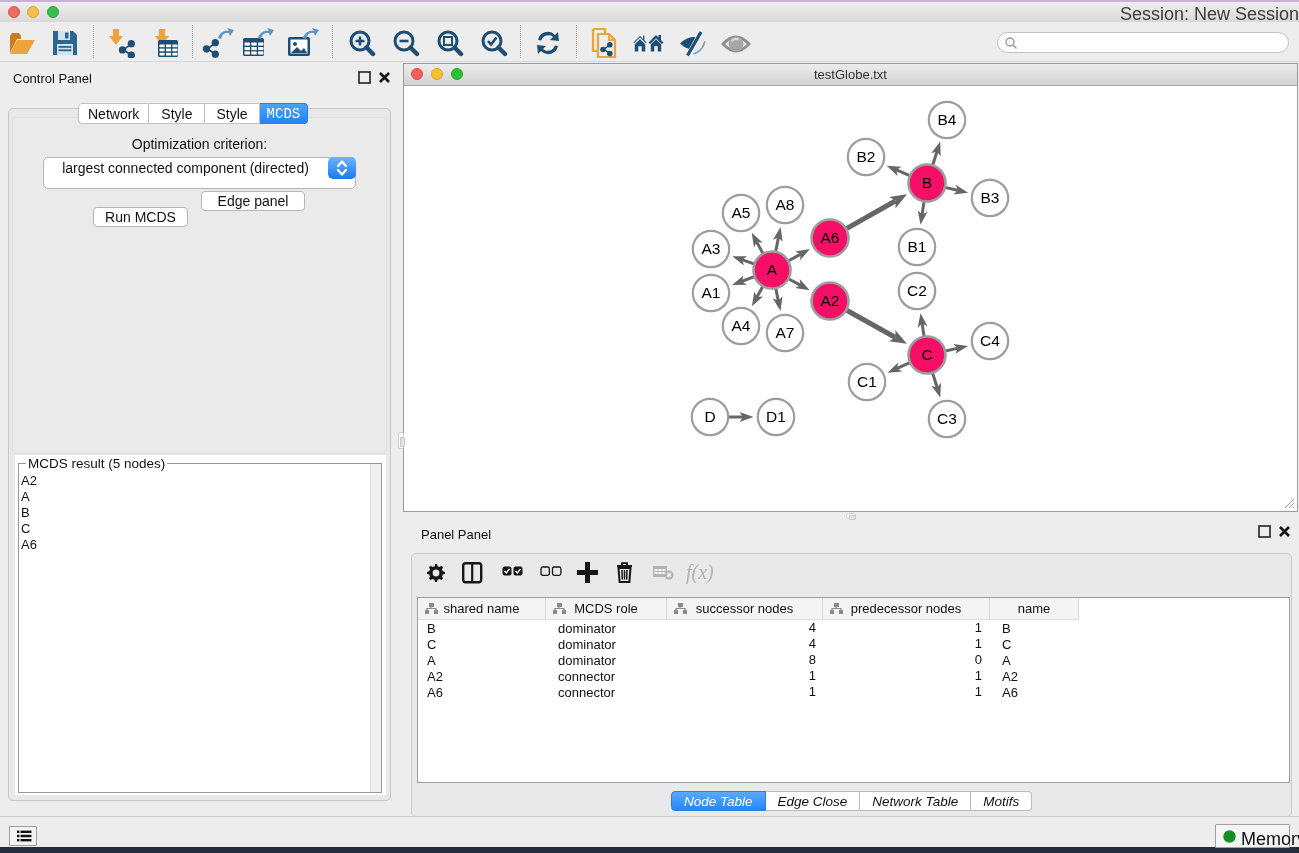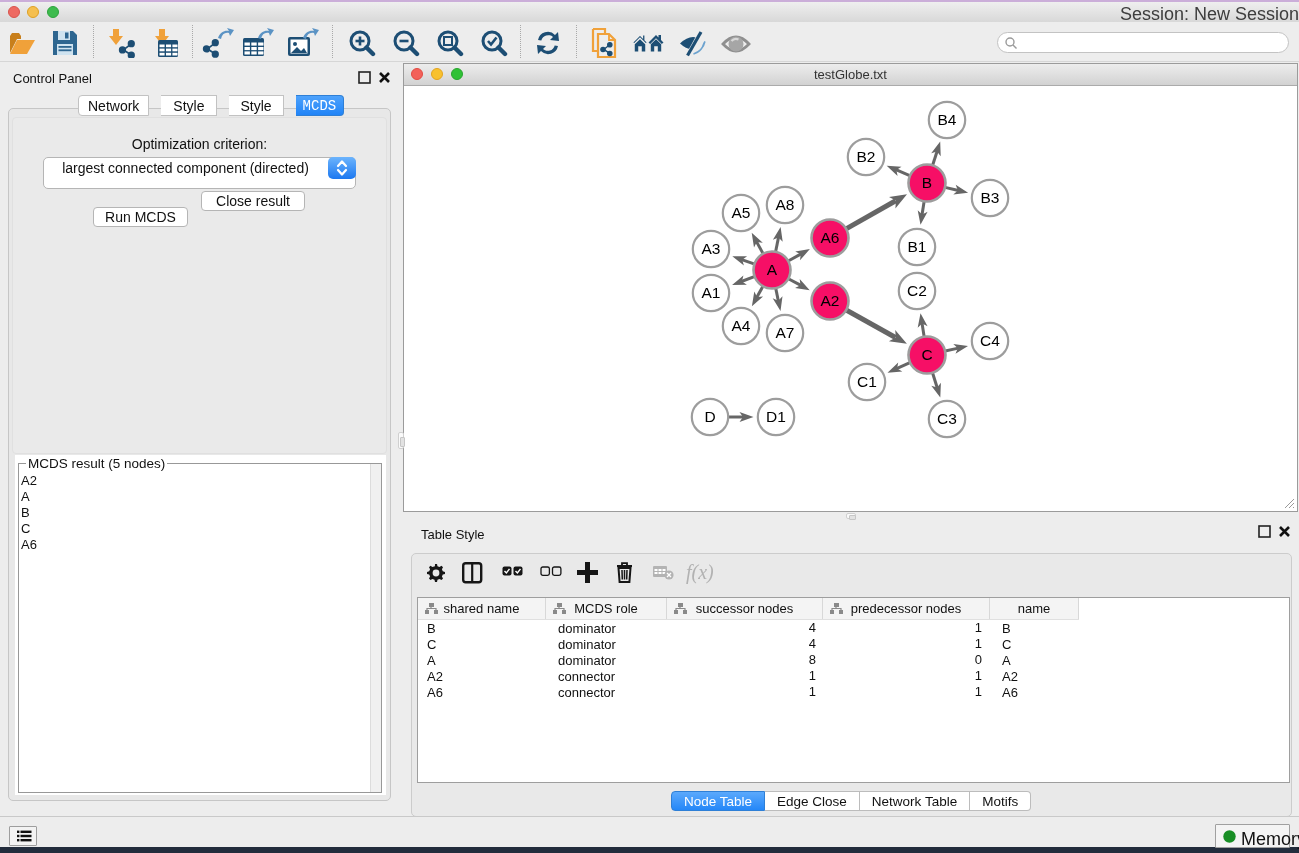--- a/index.html
+++ b/index.html
@@ -49,21 +49,21 @@
 
 #tpHead{position:absolute;left:421px;top:525px;font-size:13px;color:#111;}
 #tpBox{position:absolute;left:411px;top:551px;width:881px;height:264px;background:#e9e9e9;
  border:1px solid #cccccc;border-radius:5px;box-sizing:border-box;}
 #tblOuter{position:absolute;left:417px;top:595px;width:873px;height:186px;background:#fff;border:1px solid #9e9e9e;box-sizing:border-box;}
 .th{position:absolute;top:0;height:21px;background:#f4f4f4;border-right:1px solid #d8d8d8;box-sizing:border-box;}
 .th .lbl{position:absolute;left:0;right:0;top:3px;text-align:center;font-size:13px;color:#111;}
 .cell{position:absolute;font-size:13px;color:#111;height:16px;line-height:16px;}
 .num{text-align:right;}
 .btab{height:20px;line-height:19px;box-sizing:border-box;background:#fff;border:1px solid #bcbcbc;border-left:none;
- font-size:13.5px;color:#111;text-align:center;padding:0 12px;}
+ font-size:13.5px;color:#111;text-align:center;padding:0 12px;font-style:italic;}
 .btab.first{border-left:1px solid #bcbcbc;border-radius:4px 0 0 4px;}
 .btab.last{border-radius:0 4px 4px 0;text-align:right;}
 .btab.sel{background:linear-gradient(#5ba9fc,#2487f8);color:#fff;border-color:#2e7fd6;}
 #statusline{position:absolute;left:0;top:814px;width:1299px;height:0;border-top:1px solid #c9c9c9;}
 #listBtn{position:absolute;left:9px;top:824px;width:28px;height:20px;background:#f3f3f3;border:1px solid #9e9e9e;border-radius:1px;box-sizing:border-box;}
 #memBtn{position:absolute;left:1215px;top:822px;width:75px;height:24px;background:#f4f4f4;border:1px solid #a0a0a0;border-radius:1px;box-sizing:border-box;font-size:18px;color:#111;}
 .grip{position:absolute;}
 </style></head>
 <body>
 <div id="deskTop"></div>
@@ -220,36 +220,36 @@
         </svg>
       </div>
 </div>
 <div id="cpHead">Control Panel</div>
 <svg class="abs" style="left:358px;top:69px" width="34" height="14" viewBox="0 0 34 14">
  <rect x="1" y="1" width="11" height="11" fill="none" stroke="#222" stroke-width="1.6"></rect>
  <path d="M22 2 L31 11 M31 2 L22 11" stroke="#111" stroke-width="2.6"></path>
 </svg>
 <div id="cpBox"></div>
 <div id="cpInner"></div>
-<div class="tabrow" style="left:78px;top:93px;gap:12px;">
+<div class="tabrow" style="left:78px;top:101px;">
  <div class="tab first">Network</div>
       <div class="tab" style="padding:0 12px">Style</div>
       <div class="tab" style="padding:0 11px">Style</div>
       <div class="tab sel last" style="padding:0 7px">MCDS</div>
 </div>
 <div id="optLabel">Optimization criterion:</div>
 <div id="combo">
       <div class="txt">largest connected component (directed)</div>
  <div class="step"><svg width="28" height="22" viewBox="0 0 28 22">
           <path d="M10 9 L14 4.5 L18 9" fill="none" stroke="#fff" stroke-width="2.2" stroke-linecap="round" stroke-linejoin="round"></path>
           <path d="M10 13 L14 17.5 L18 13" fill="none" stroke="#fff" stroke-width="2.2" stroke-linecap="round" stroke-linejoin="round"></path>
         </svg></div>
 </div>
 <div class="btn" style="left:93px;top:189px;width:95px;margin-top:16px;">Run MCDS</div>
-<div class="btn" style="left:201px;top:189px;width:104px;">Close result</div>
+<div class="btn" style="left:201px;top:189px;width:104px;">Edge panel</div>
 <div id="resWhite"></div>
 <div id="resFrame"></div>
 <div id="resLegend">MCDS result (5 nodes)</div>
 <div id="resList">A2<br>A<br>B<br>C<br>A6</div>
 <div id="resScroll"></div>
 
 <div id="nwin">
  <div id="ntitle">
   <div class="light" style="left:7px;top:4px;background:#f3615a;border:1px solid #e24b42;"></div>
   <div class="light" style="left:27px;top:4px;background:#f8c12e;border:1px solid #e3a41f;"></div>
@@ -336,21 +336,21 @@
 <text x="947" y="424" text-anchor="middle" font-size="15.5" font-weight="500" fill="#000">C3</text>
 <text x="990" y="346" text-anchor="middle" font-size="15.5" font-weight="500" fill="#000">C4</text>
 <text x="710" y="422" text-anchor="middle" font-size="15.5" font-weight="500" fill="#000">D</text>
 <text x="776" y="422" text-anchor="middle" font-size="15.5" font-weight="500" fill="#000">D1</text>
 </svg>
  <svg style="position:absolute;right:2px;bottom:2px" width="12" height="12" viewBox="0 0 12 12">
   <path d="M11 2 L2 11 M11 6 L6 11 M11 10 L10 11" stroke="#9a9a9a" stroke-width="1"></path>
  </svg>
 </div>
 
-<div id="tpHead">Table Style</div>
+<div id="tpHead">Panel Panel</div>
 <svg class="abs" style="left:1258px;top:523px" width="34" height="14" viewBox="0 0 34 14">
  <rect x="1" y="1" width="11" height="11" fill="none" stroke="#222" stroke-width="1.6"></rect>
  <path d="M22 2 L31 11 M31 2 L22 11" stroke="#111" stroke-width="2.6"></path>
 </svg>
 <div id="tpBox"></div>
 <svg class="abs" style="left:427px;top:562px" width="18" height="18" viewBox="0 0 18 18">
       <path fill="#161616" d="M8 0 L10 0 L10.5 2.2 L12.5 3 L14.5 1.8 L16 3.3 L14.9 5.3 L15.8 7.3 L18 8 L18 10 L15.8 10.5 L14.9 12.6 L16 14.5 L14.5 16 L12.5 14.9 L10.5 15.8 L10 18 L8 18 L7.5 15.8 L5.4 14.9 L3.5 16 L2 14.5 L3.1 12.6 L2.2 10.5 L0 10 L0 8 L2.2 7.3 L3.1 5.3 L2 3.3 L3.5 1.8 L5.4 3 L7.9 2.2 Z"></path>
       <circle cx="9" cy="9" r="3.4" fill="#e9e9e9"></circle>
     </svg>
 <svg class="abs" style="left:462px;top:560px" width="21" height="22" viewBox="0 0 21 22">

